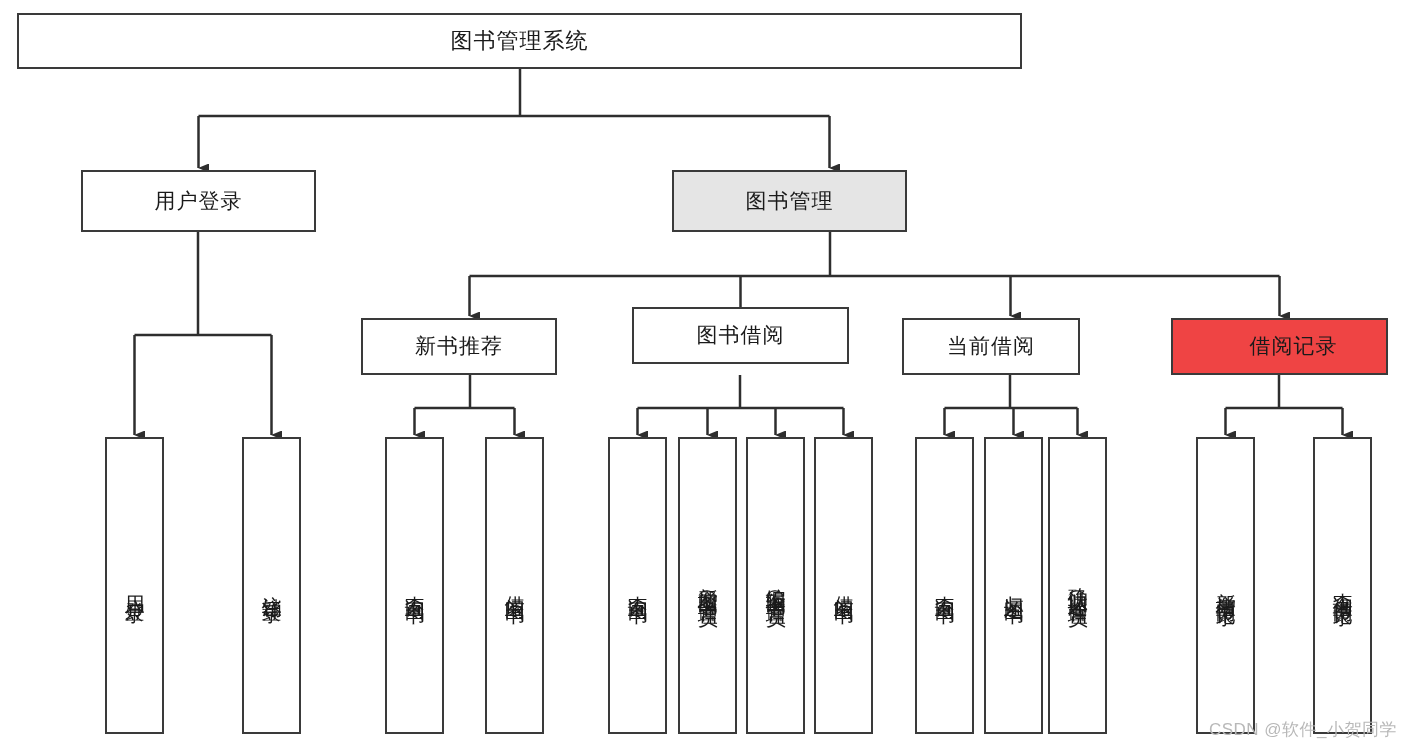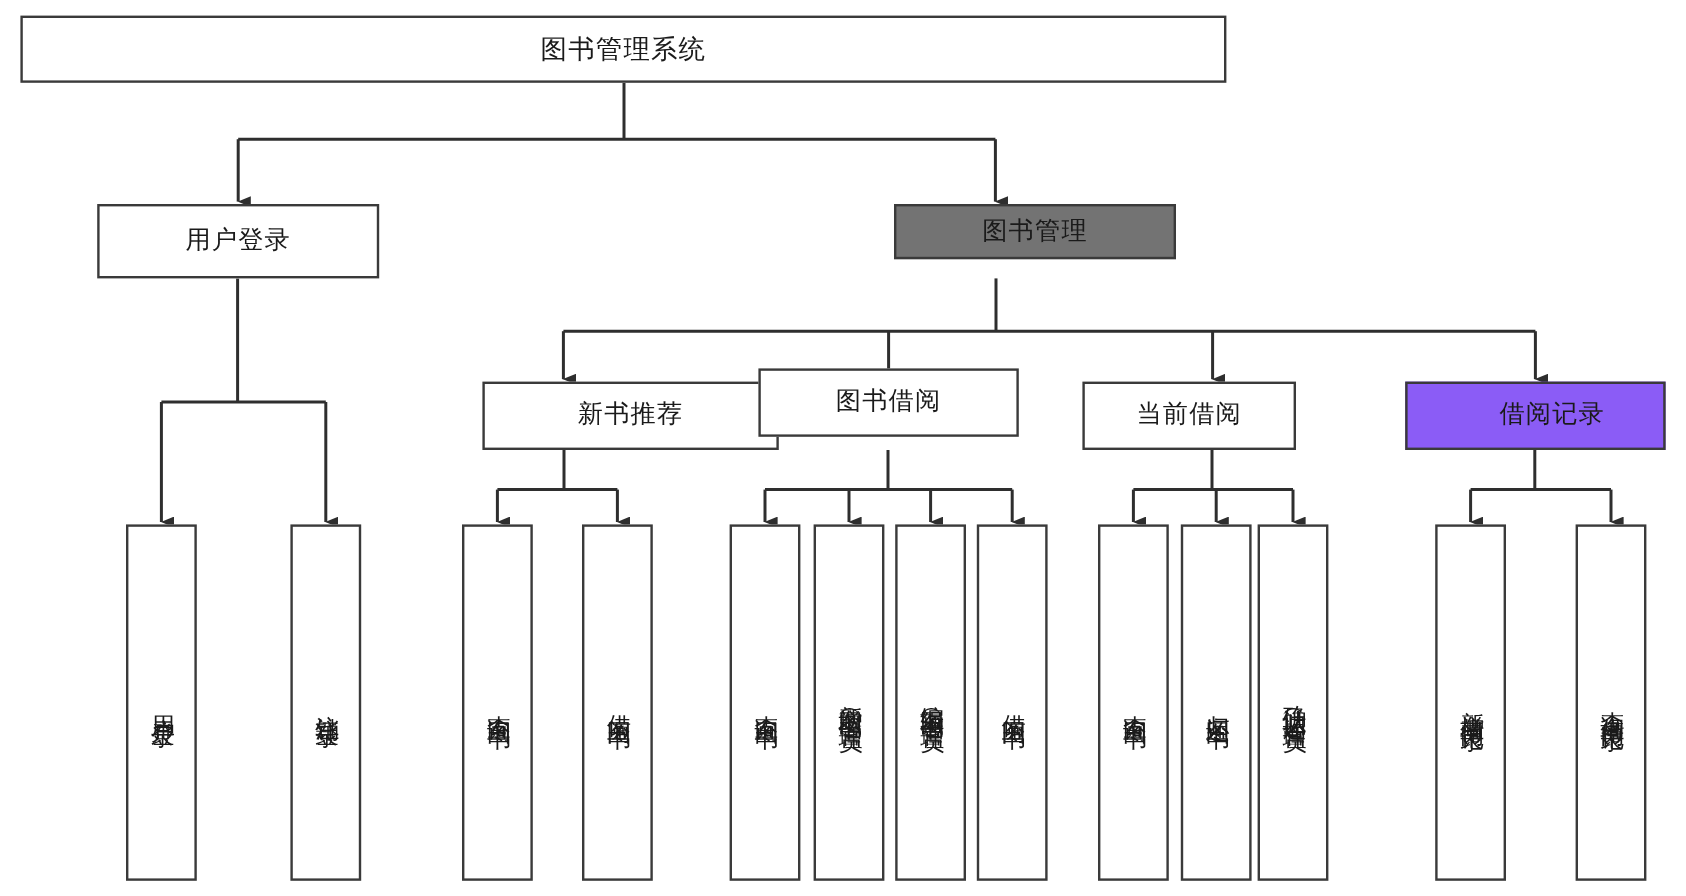--- a/index.html
+++ b/index.html
@@ -114,33 +114,33 @@
       </g>
   </svg>
 
   <div id="node-layer">
       <div class="node-box root" style="left: 17px; top: 13px; width: 1005px; height: 56px; border-color: rgb(58, 58, 58); background: rgb(255, 255, 255);">
         <span class="node-label" style="color: rgb(26, 26, 26);">图书管理系统</span>
       </div>
       <div class="node-box" style="left: 81px; top: 170px; width: 235px; height: 62px; border-color: rgb(58, 58, 58); background: rgb(255, 255, 255);">
         <span class="node-label" style="color: rgb(26, 26, 26);">用户登录</span>
       </div>
-      <div class="node-box" style="left: 745px; top: 170px; width: 235px; height: 46px; border-color: rgb(58, 58, 58); background: #737373;">
+      <div class="node-box" style="left: 672px; top: 170px; width: 235px; height: 62px; border-color: rgb(58, 58, 58); background: #e5e5e5;">
         <span class="node-label" style="color: rgb(26, 26, 26);">图书管理</span>
       </div>
-      <div class="node-box" style="left: 361px; top: 318px; width: 247px; height: 57px; border-color: rgb(58, 58, 58); background: rgb(255, 255, 255); margin-left: 41px;">
+      <div class="node-box" style="left: 361px; top: 318px; width: 196px; height: 57px; border-color: rgb(58, 58, 58); background: rgb(255, 255, 255);">
         <span class="node-label" style="color: rgb(26, 26, 26);">新书推荐</span>
       </div>
       <div class="node-box" style="left: 632px; top: 307px; width: 217px; height: 57px; border-color: rgb(58, 58, 58); background: rgb(255, 255, 255);">
         <span class="node-label" style="color: rgb(26, 26, 26);">图书借阅</span>
       </div>
       <div class="node-box" style="left: 902px; top: 318px; width: 178px; height: 57px; border-color: rgb(58, 58, 58); background: rgb(255, 255, 255);">
         <span class="node-label" style="color: rgb(26, 26, 26);">当前借阅</span>
       </div>
-      <div class="node-box" style="left: 1171px; top: 318px; width: 217px; height: 57px; border-color: rgb(58, 58, 58); background: #8b5cf6; padding-left: 28px;">
+      <div class="node-box" style="left: 1171px; top: 318px; width: 217px; height: 57px; border-color: rgb(58, 58, 58); background: #ef4444; padding-left: 28px;">
         <span class="node-label" style="color: rgb(26, 26, 26);">借阅记录</span>
       </div>
       <div class="node-box vertical" style="left: 105px; top: 437px; width: 59px; height: 297px; border-color: rgb(58, 58, 58); background: rgb(255, 255, 255);">
         <span class="node-label" style="color: rgb(26, 26, 26);">用户登录</span>
       </div>
       <div class="node-box vertical" style="left: 242px; top: 437px; width: 59px; height: 297px; border-color: rgb(58, 58, 58); background: rgb(255, 255, 255);">
         <span class="node-label" style="color: rgb(26, 26, 26);">注销登录</span>
       </div>
       <div class="node-box vertical" style="left: 385px; top: 437px; width: 59px; height: 297px; border-color: rgb(58, 58, 58); background: rgb(255, 255, 255);">
         <span class="node-label" style="color: rgb(26, 26, 26);">查询图书</span>
@@ -170,14 +170,15 @@
         <span class="node-label" style="color: rgb(26, 26, 26);">确认归还（管理员）</span>
       </div>
       <div class="node-box vertical" style="left: 1196px; top: 437px; width: 59px; height: 297px; border-color: rgb(58, 58, 58); background: rgb(255, 255, 255);">
         <span class="node-label" style="color: rgb(26, 26, 26);">新增借阅记录</span>
       </div>
       <div class="node-box vertical" style="left: 1313px; top: 437px; width: 59px; height: 297px; border-color: rgb(58, 58, 58); background: rgb(255, 255, 255);">
         <span class="node-label" style="color: rgb(26, 26, 26);">查询借阅记录</span>
       </div>
     </div>
 
+  <div class="watermark">CSDN @软件_小贺同学</div>
 
 </div>
 
 </body></html>

